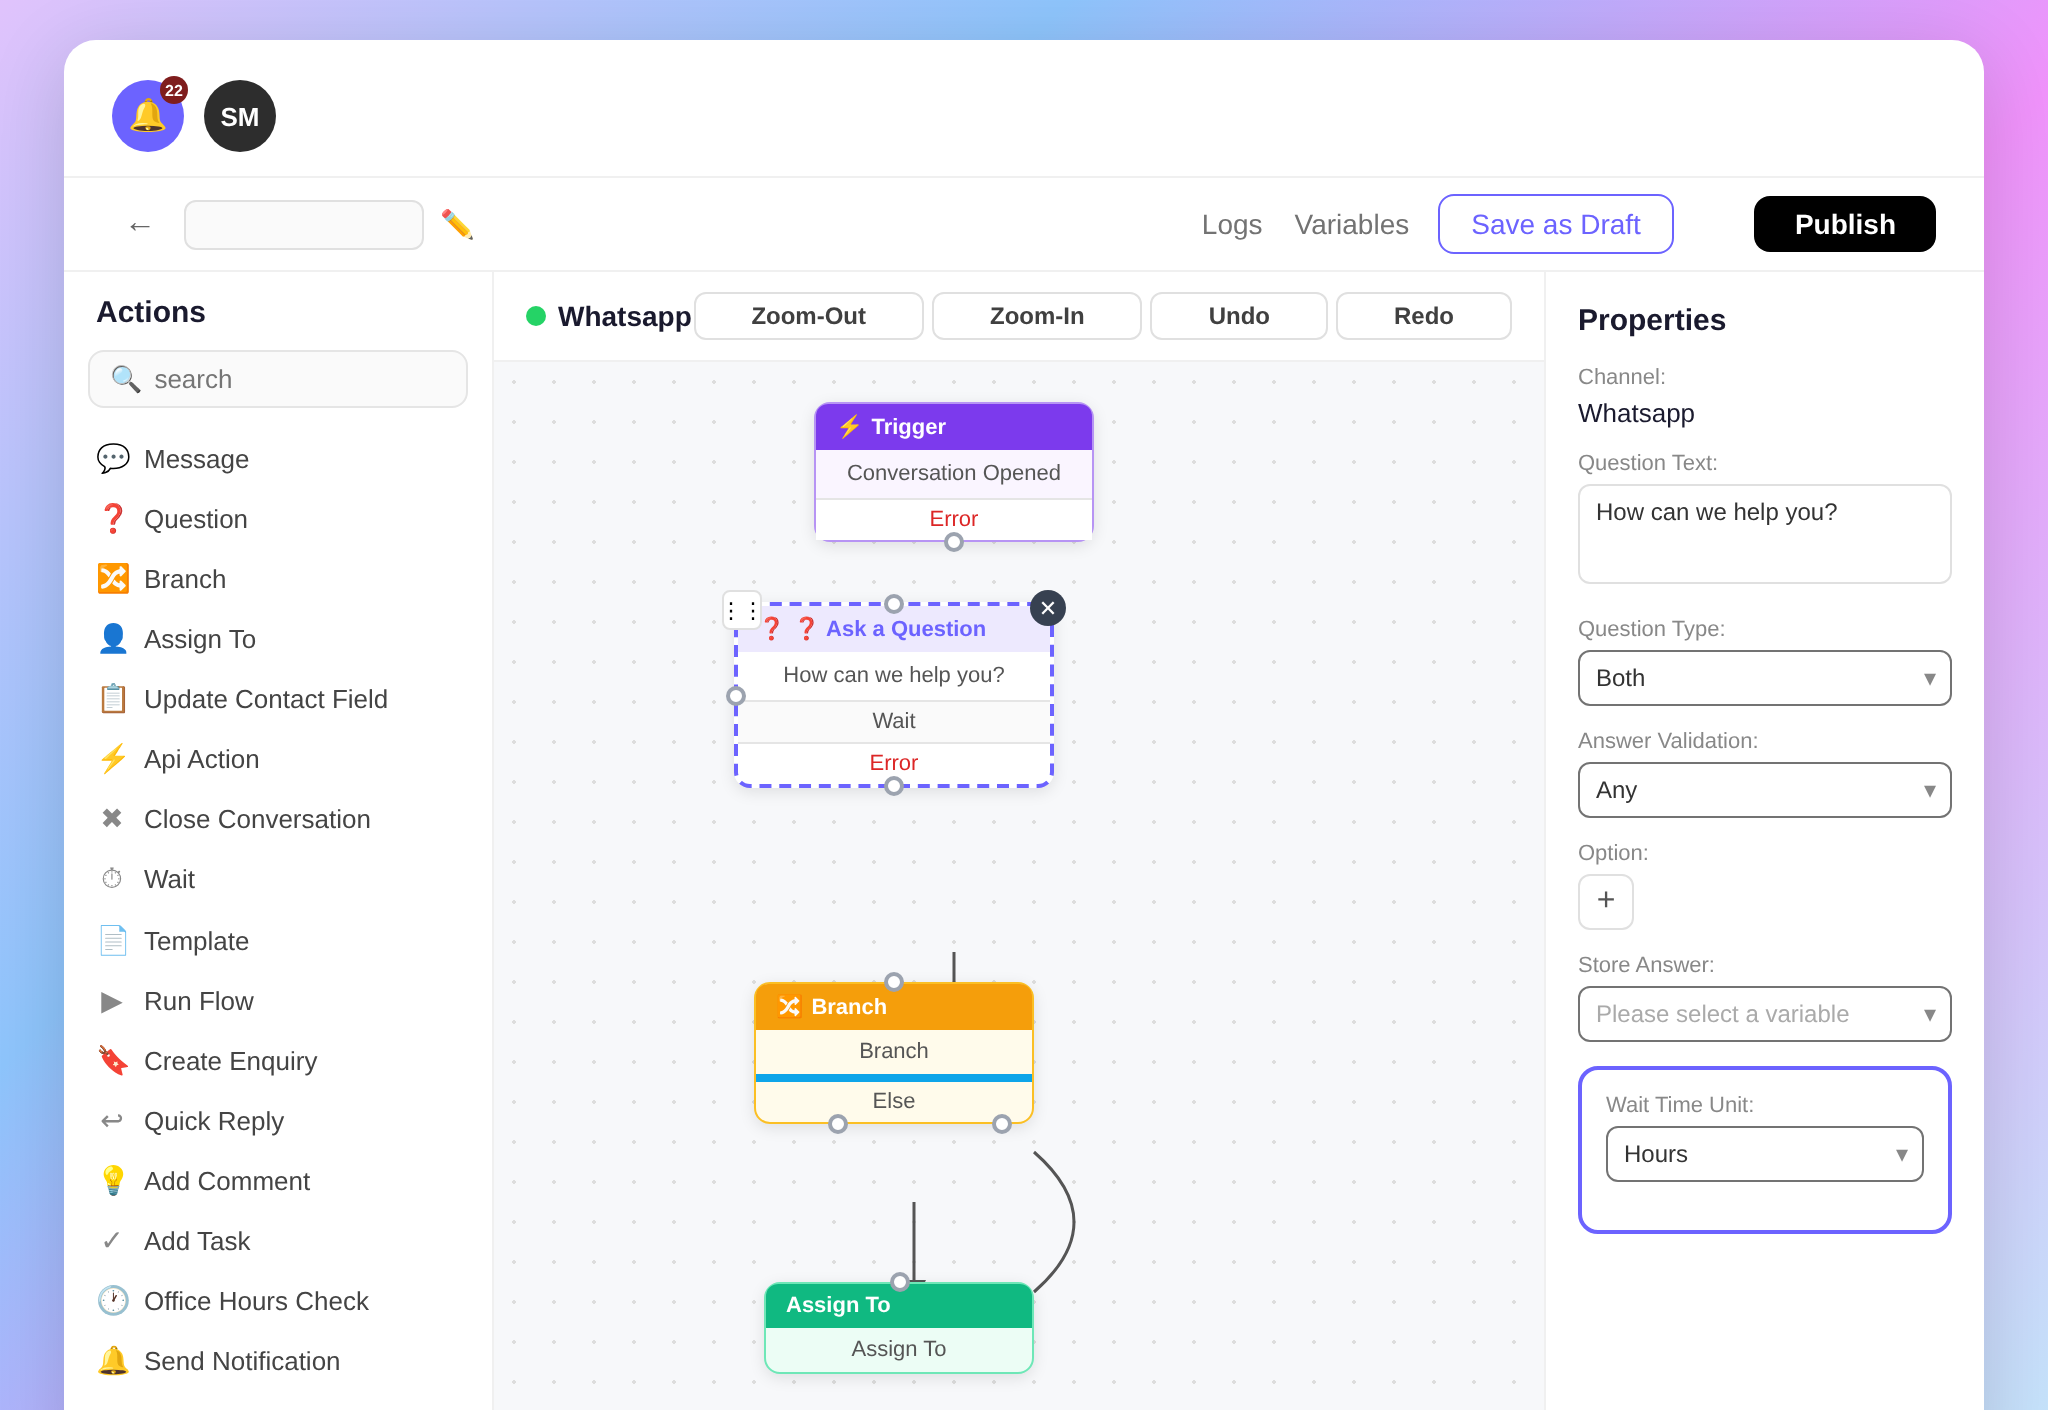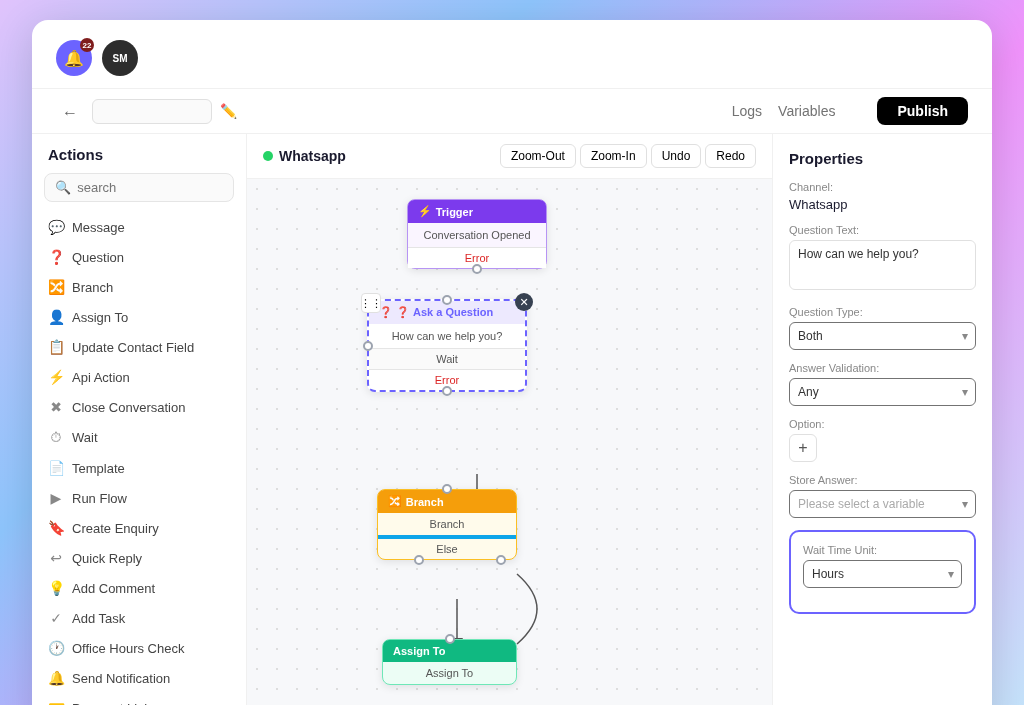--- a/index.html
+++ b/index.html
@@ -41,21 +41,21 @@
       gap: 10px;
     }
     .icon-btn {
       width: 36px; height: 36px;
       border-radius: 50%;
       display: flex; align-items: center; justify-content: center;
       cursor: pointer;
       position: relative;
     }
     .notif-btn { background: #6c63ff; color: white; font-size: 16px; }
-    .avatar-btn { background: #2d2d2d; color: white; font-size: 10px; font-weight: 600; }
+    .avatar-btn { background: #2d2d2d; color: white; font-size: 13px; font-weight: 600; }
     .badge {
       position: absolute;
       top: -2px; right: -2px;
       background: #7f1d1d;
       color: white;
       font-size: 8px;
       font-weight: 700;
       width: 14px; height: 14px;
       border-radius: 50%;
       display: flex; align-items: center; justify-content: center;
@@ -187,24 +187,25 @@
     }
     .channel-dot { width: 10px; height: 10px; border-radius: 50%; background: #25d366; }
     .canvas-controls {
       display: flex;
       gap: 4px;
     }
     .ctrl-btn {
       border: 1px solid #e0e0e0;
       background: white;
       border-radius: 6px;
-      padding: 4px 10px;
+      padding: 4px 28px;
       font-size: 12px;
       cursor: pointer;
-      color: #000000;
+      color: #404040;
+      font-weight: bold;
     }
     .canvas-area {
       width: 100%;
       height: calc(100% - 45px);
       position: relative;
       background-image: radial-gradient(#ddd 1px, transparent 1px);
       background-size: 20px 20px;
     }
     
     .flow-node {
@@ -477,20 +478,21 @@
 
   <div class="toolbar">
     <div class="toolbar-left">
       <button class="back-btn">←</button>
       <input class="flow-name-input" type="text" style="">
       <span class="edit-icon">✏️</span>
     </div>
     <div class="toolbar-right">
       <button class="nav-link">Logs</button>
       <button class="nav-link">Variables</button>
+      <button class="save-draft-btn">Save as Draft</button>
       <button class="publish-btn">Publish</button>
     </div>
   </div>
 
   <div class="body">
 
     <div class="sidebar">
       <div class="sidebar-title">Actions</div>
       <div class="search-box">
         <span class="search-icon">🔍</span>

